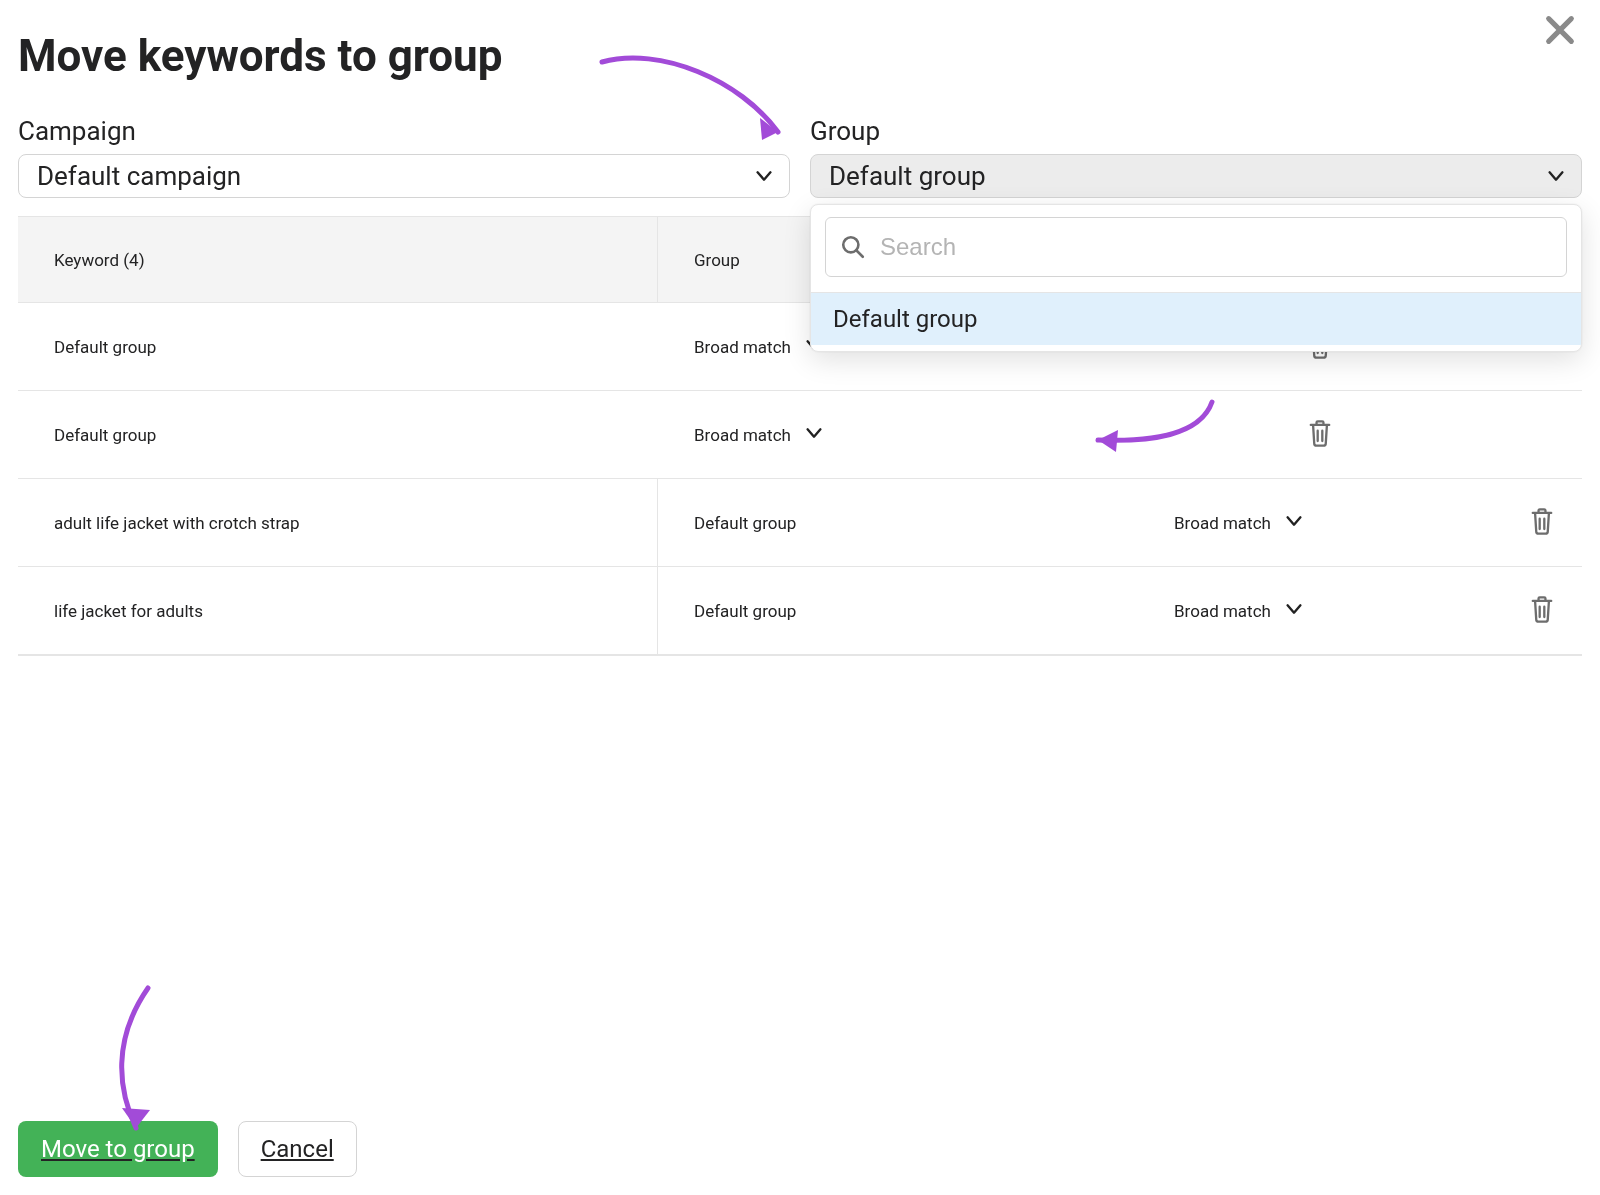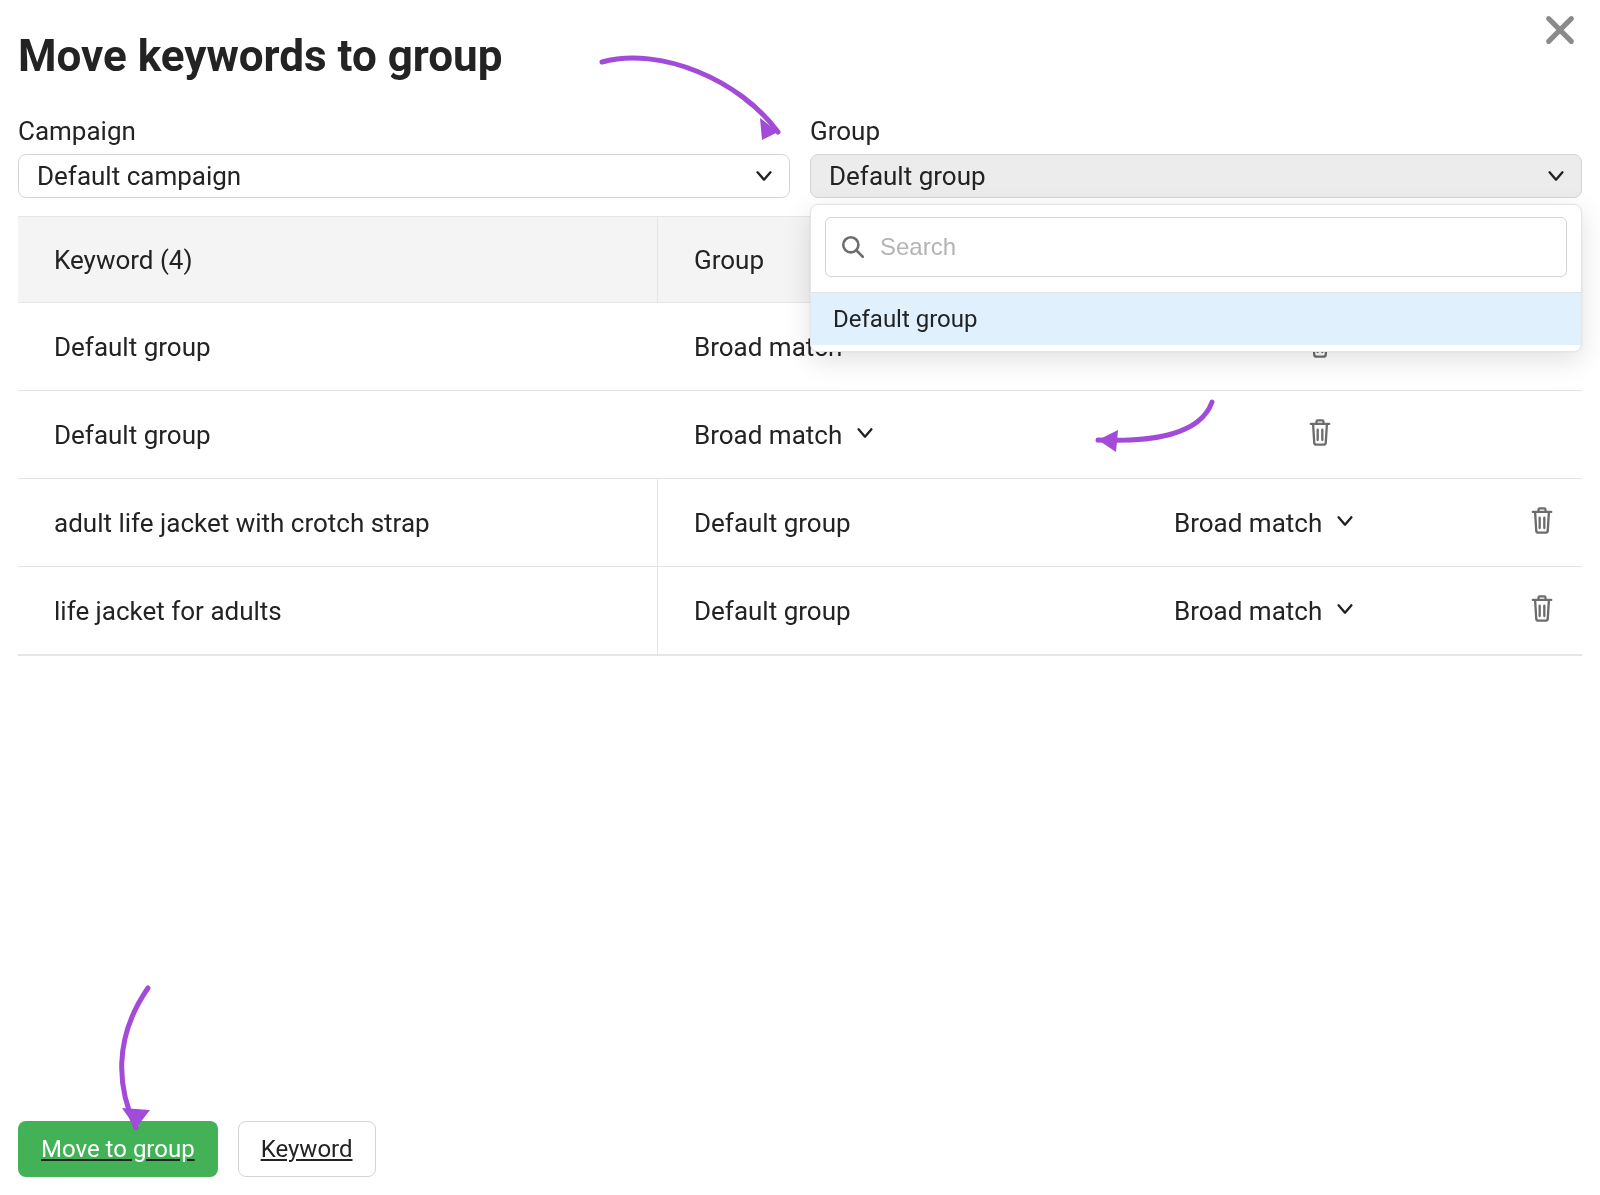--- a/index.html
+++ b/index.html
@@ -126,21 +126,21 @@
     border:1px solid var(--border);
     border-left:none;border-right:none;
     width:100%;
   }
   .tbl-row{
     display:grid;
     grid-template-columns: 640px 480px 1fr 80px;
     align-items:center;
     min-height:88px;
     border-bottom:1px solid var(--border);
-    font-size:26px;
+    font-size:17px;
   }
   .tbl-row.header{
     background:var(--header-bg);
     font-weight:400;
     min-height:86px;
   }
   .tbl-row .cell{
     padding:0 24px 0 36px;
     display:flex;align-items:center;
     height:100%;
@@ -325,21 +325,21 @@
                 <path d="M10 11v9M14 11v9" fill="none" stroke="#6d6d6d" stroke-width="2" stroke-linecap="round"></path>
               </svg></span>
           </span>
         </div>
       </div>
     </div>
 </div>
 
 <div class="footer-actions">
   <div class="btn btn-primary">Move to group</div>
-  <div class="btn btn-secondary">Keyword</div>
+  <div class="btn btn-secondary">Cancel</div>
 </div>
 
 <div class="anno" style="left:590px; top:50px;">
   <svg width="210" height="110">
     <path d="M12 12 C 70 -4, 150 30, 188 82"></path>
     <polygon class="head" points="188,82 170,68 172,90"></polygon>
   </svg>
 </div>
 <div class="anno" style="left:1080px; top:396px;">
   <svg width="150" height="80">

